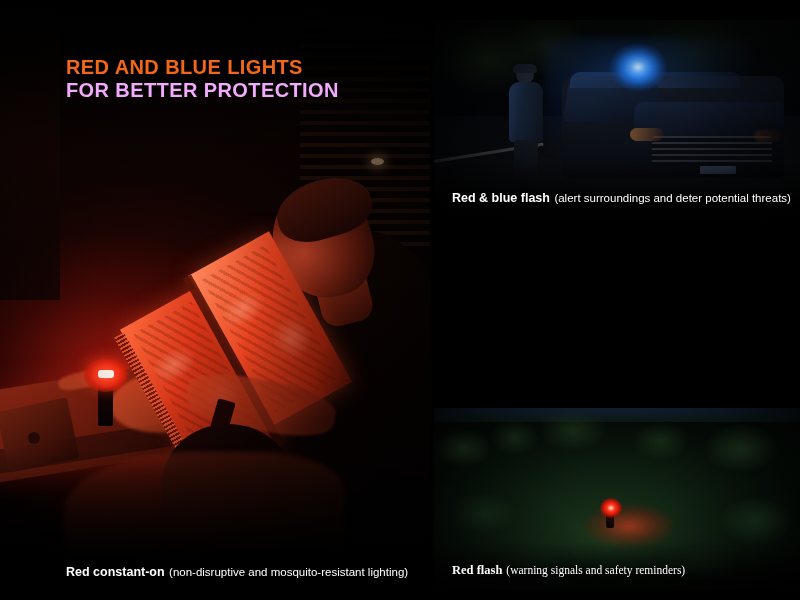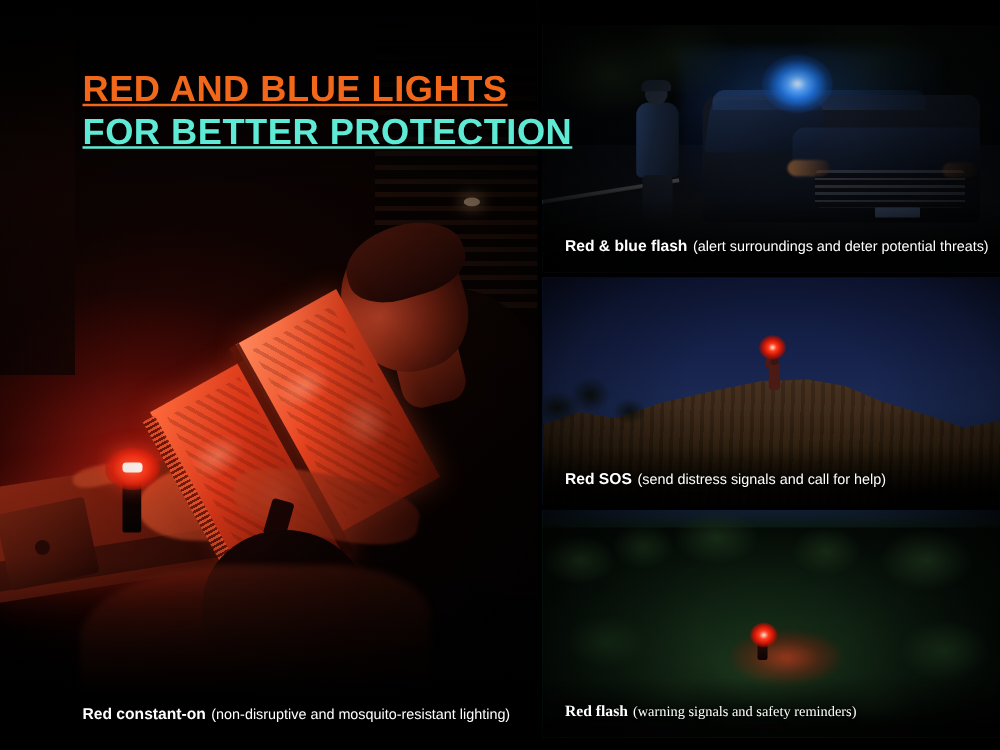--- a/index.html
+++ b/index.html
@@ -184,24 +184,24 @@
     position:absolute; left:0; right:0; top:0; height:150px;
     background:linear-gradient(180deg,#000 0%,rgba(0,0,0,.82) 36%,rgba(0,0,0,0) 100%);
   }
 
   
   .headline{
     position:absolute; left:66px; top:56px; z-index:20;
     line-height:1.16;
   }
   .headline .l1, .headline .l2{
-    font-size:29px; font-weight:bold; letter-spacing:.4px; white-space:nowrap;text-decoration:underline;
+    font-size:20px; font-weight:bold; letter-spacing:.4px; white-space:nowrap;
   }
   .headline .l1{ color:#f2681b; }
-  .headline .l2{ color:#5eead4; }
+  .headline .l2{ color:#f0abfc; }
 
   
   .col-right{ position:absolute; left:434px; top:0; width:366px; height:600px; }
   .panel{ position:absolute; left:0; width:366px; overflow:hidden; }
   .p1{ top:20px; height:198px; background:#05060a; }
   .p2{ top:222px; height:182px; background:#0b142c; }
   .p3{ top:408px; height:182px; background:#05130a; }
 
   .caption{
     position:absolute; left:18px; z-index:9; white-space:nowrap;
@@ -497,40 +497,20 @@
       </div>
 
       <div class="p1-vig"></div>
       <div class="p1-fade"></div>
       <div class="caption cap1">
         <b>Red &amp; blue flash</b>
         <span>(alert surroundings and deter potential threats)</span>
       </div>
     </div>
 
-    <div class="panel p2">
-      <div class="sky2"></div>
-      <div class="cliff"></div>
-      <div class="cliff-tex"></div>
-      <div class="cliff-bush"></div>
-
-      <div class="sos-fig">
-        <div class="sos-body"></div>
-        <div class="sos-head"></div>
-        <div class="sos-arm"></div>
-        <div class="sos-light"></div>
-      </div>
-
-      <div class="p2-vig"></div>
-      <div class="p2-fade"></div>
-      <div class="caption cap2">
-        <b>Red SOS</b>
-        <span>(send distress signals and call for help)</span>
-      </div>
-    </div>
 
     <div class="panel p3">
       <div class="forest"></div>
       <div class="forest-sky"></div>
       <div class="canopy"></div>
       <div class="clearing"></div>
       <div class="flash-fig"></div>
       <div class="flash-light"></div>
 
       <div class="p3-vig"></div>

